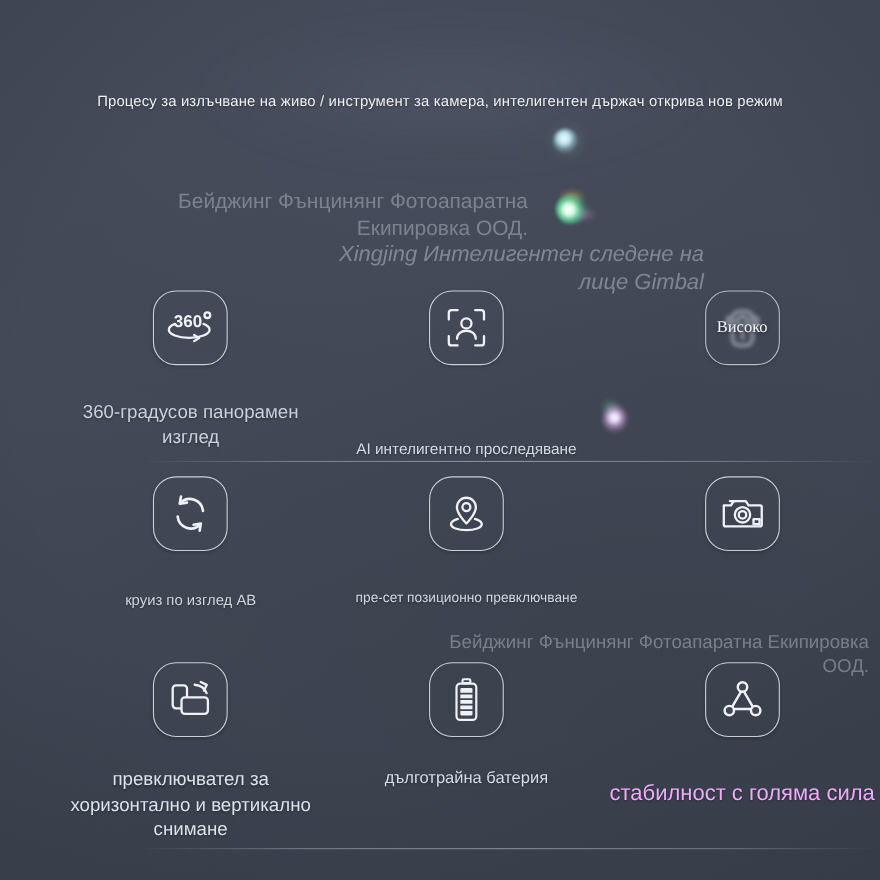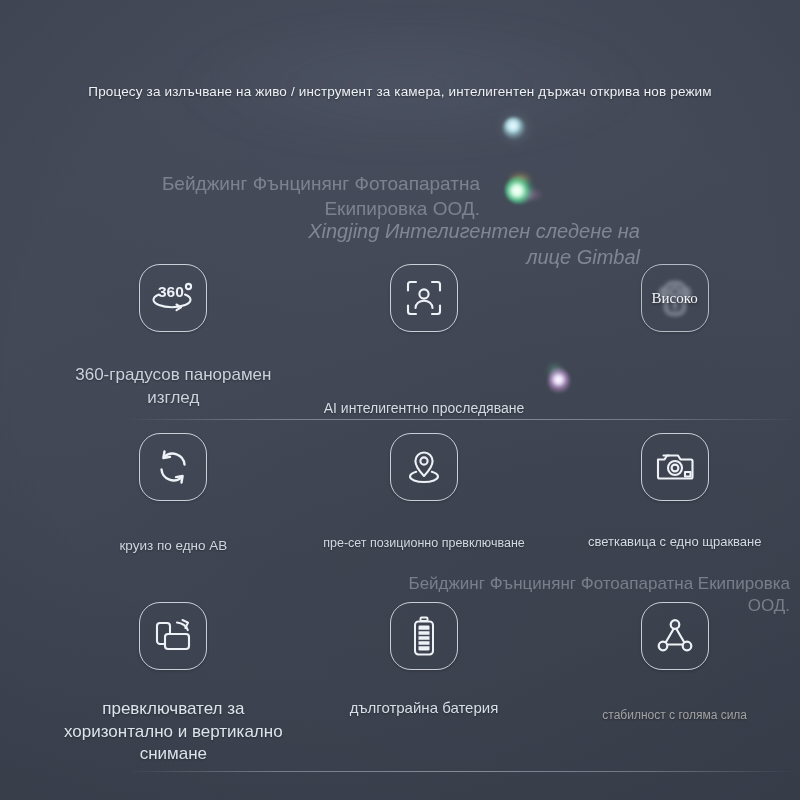--- a/index.html
+++ b/index.html
@@ -169,21 +169,21 @@
   .cap-r1c { top: 100px; font-size: 11px;   color: #ccd3dd; }
 
   
   .cap-r2a { top: 112px; font-size: 13.5px; color: #cfd6e0; }
   .cap-r2b { top: 98px;  font-size: 12.5px; color: #d2d8e2; margin-top: 12px; }
   .cap-r2c { top: 108px; font-size: 13px;   color: #d3dae3; }
 
   
   .cap-r3a { top: 104px; font-size: 17px;   color: #dde3eb; }
   .cap-r3b { top: 104px; font-size: 15px;   color: #d8dee7; }
-  .cap-r3c { top: 114px; font-size: 12px;   color: #a3a3a3; }
+  .cap-r3c { top: 114px; font-size: 20px;   color: #f0abfc; }
 
   
   .overlay-label {
     position: absolute;
     left: 50%;
     top: 50%;
     transform: translate(-50%, -50%);
     font-size: 15px;
     color: #f2f5f9;
     text-shadow: 0 1px 3px rgba(0,0,0,0.55);
@@ -294,21 +294,21 @@
 
       <div class="cell">
         <div class="icon-box">
           <svg width="40" height="40" viewBox="0 0 40 40" fill="none" stroke="#eef2f7" stroke-width="2.4" stroke-linecap="round" stroke-linejoin="round">
             <path d="M31.5 17.5A12 12 0 0 0 11 10.2"></path>
             <path d="M8.5 22.5A12 12 0 0 0 29 29.8"></path>
             <path d="M11.5 4.5L10.4 11l6.6-1.1"></path>
             <path d="M28.5 35.5l1.1-6.5-6.6 1.1"></path>
           </svg>
         </div>
-        <div class="caption cap-r2a">круиз по едно AB</div>
+        <div class="caption cap-r2a">круиз по изглед AB</div>
       </div>
 
       <div class="cell">
         <div class="icon-box">
           <svg width="40" height="40" viewBox="0 0 40 40" fill="none" stroke="#eef2f7" stroke-width="2.1" stroke-linecap="round" stroke-linejoin="round">
             <path d="M20 5.5a8.6 8.6 0 0 0-8.6 8.6c0 6.2 8.6 14.8 8.6 14.8s8.6-8.6 8.6-14.8A8.6 8.6 0 0 0 20 5.5z"></path>
             <circle cx="20" cy="14" r="3.6"></circle>
             <path d="M12.2 24.8C8.5 25.9 6 27.6 6 29.6c0 3 6.3 5.4 14 5.4s14-2.4 14-5.4c0-2-2.5-3.7-6.2-4.8"></path>
           </svg>
         </div>
@@ -318,21 +318,20 @@
       <div class="cell">
         <div class="icon-box">
           <svg width="42" height="38" viewBox="0 0 42 38" fill="none" stroke="#eef2f7" stroke-width="2.1" stroke-linecap="round" stroke-linejoin="round">
             <path d="M4 11.5h6.5l2.5-4h11l2.5 4H37a1.5 1.5 0 0 1 1.5 1.5v16a1.5 1.5 0 0 1-1.5 1.5H5.5A1.5 1.5 0 0 1 4 29V11.5z"></path>
             <circle cx="21" cy="20" r="7"></circle>
             <circle cx="21" cy="20" r="3.4"></circle>
             <path d="M9.5 7.5h5.5"></path>
             <rect x="31" y="24" width="5.5" height="4.5"></rect>
           </svg>
         </div>
-        <div class="caption cap-r2c">светкавица с едно щракване</div>
       </div>
 
       <div class="divider divider-2"></div>
     </div>
 
     <div class="row row-3">
 
       <div class="cell">
         <div class="icon-box">
           <svg width="42" height="38" viewBox="0 0 42 38" fill="none" stroke="#eef2f7" stroke-width="2.1" stroke-linecap="round" stroke-linejoin="round">

